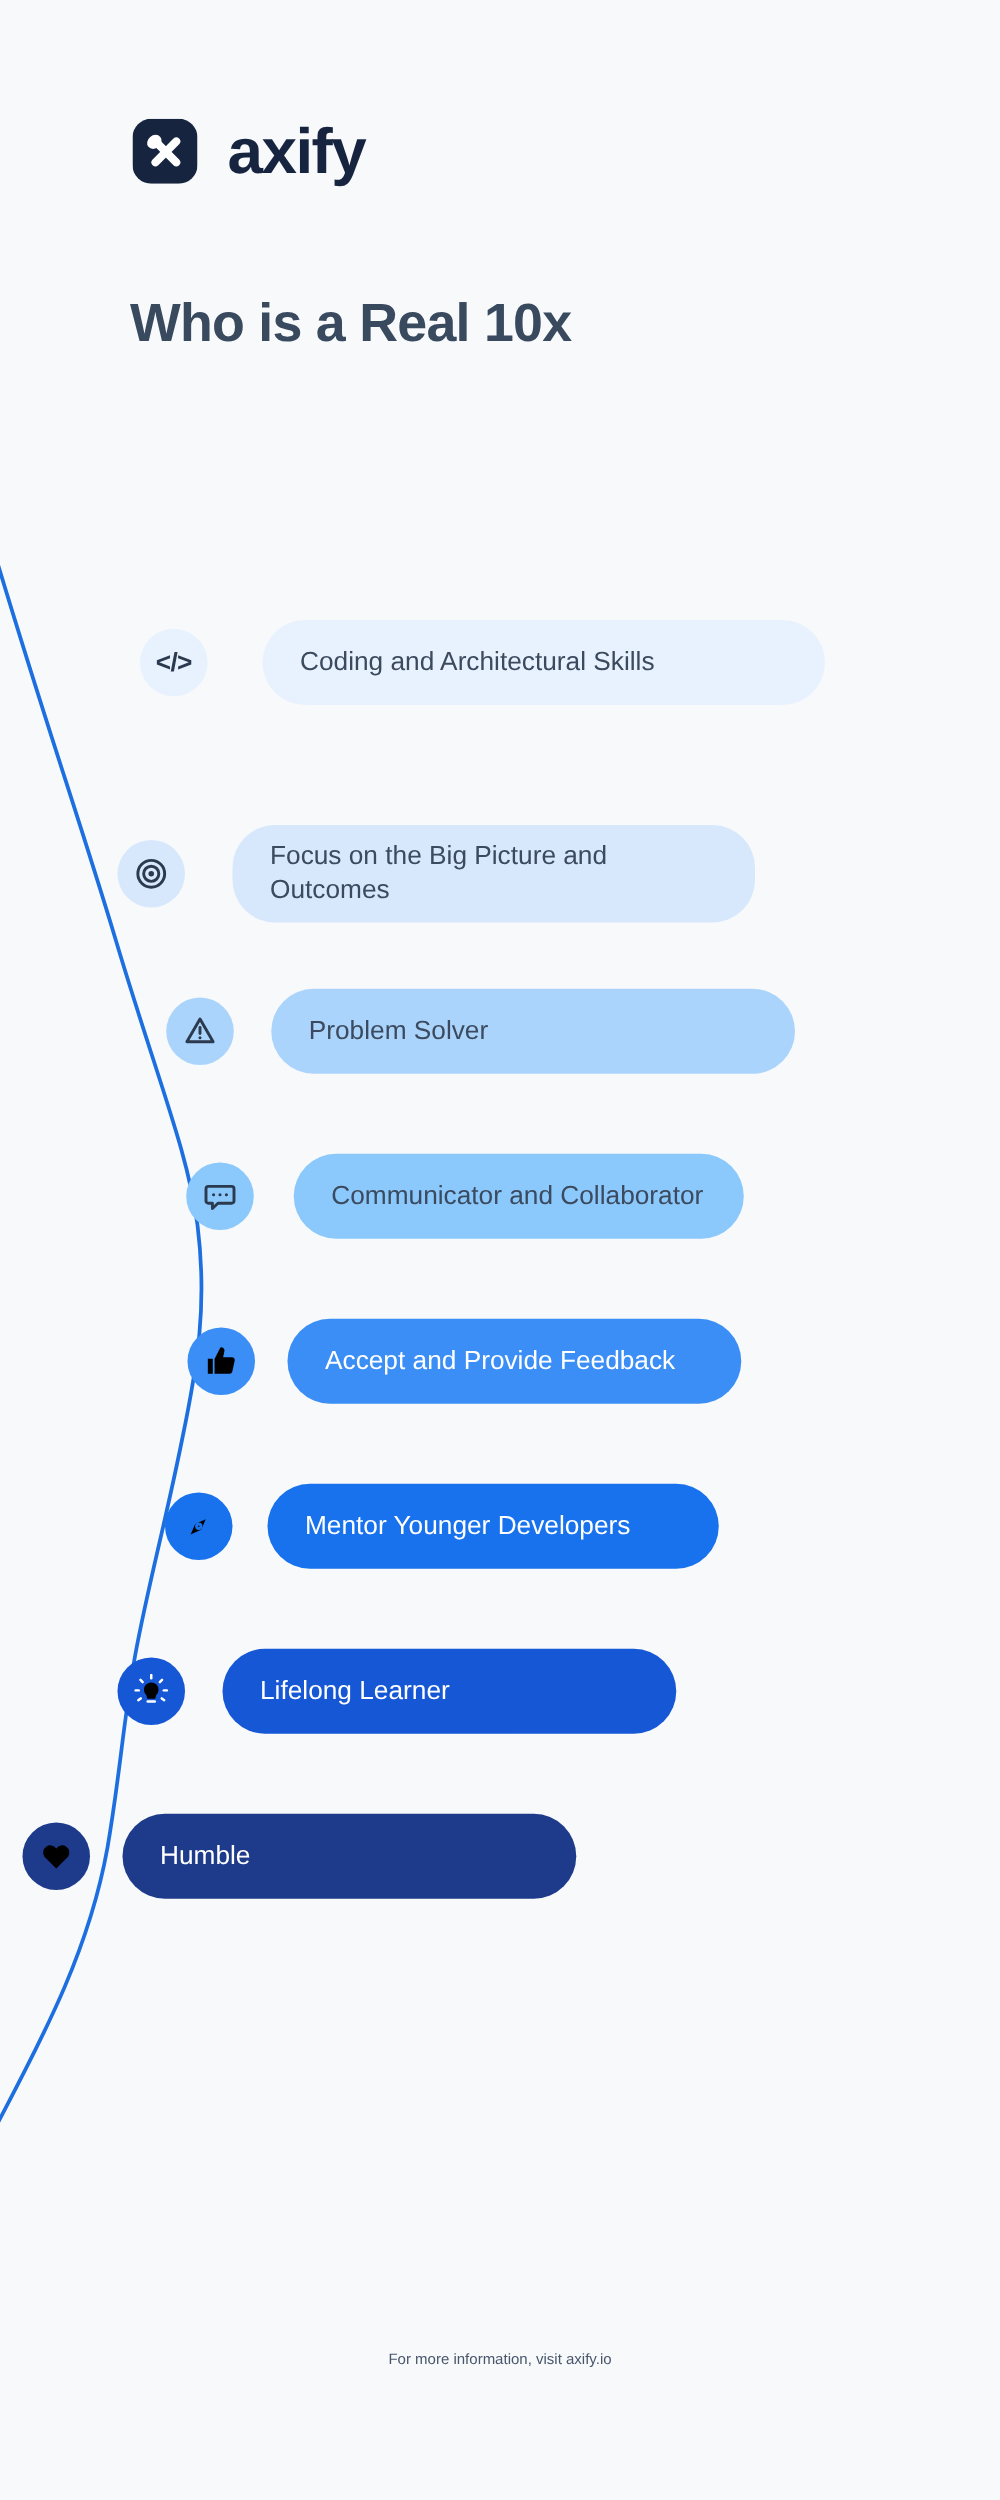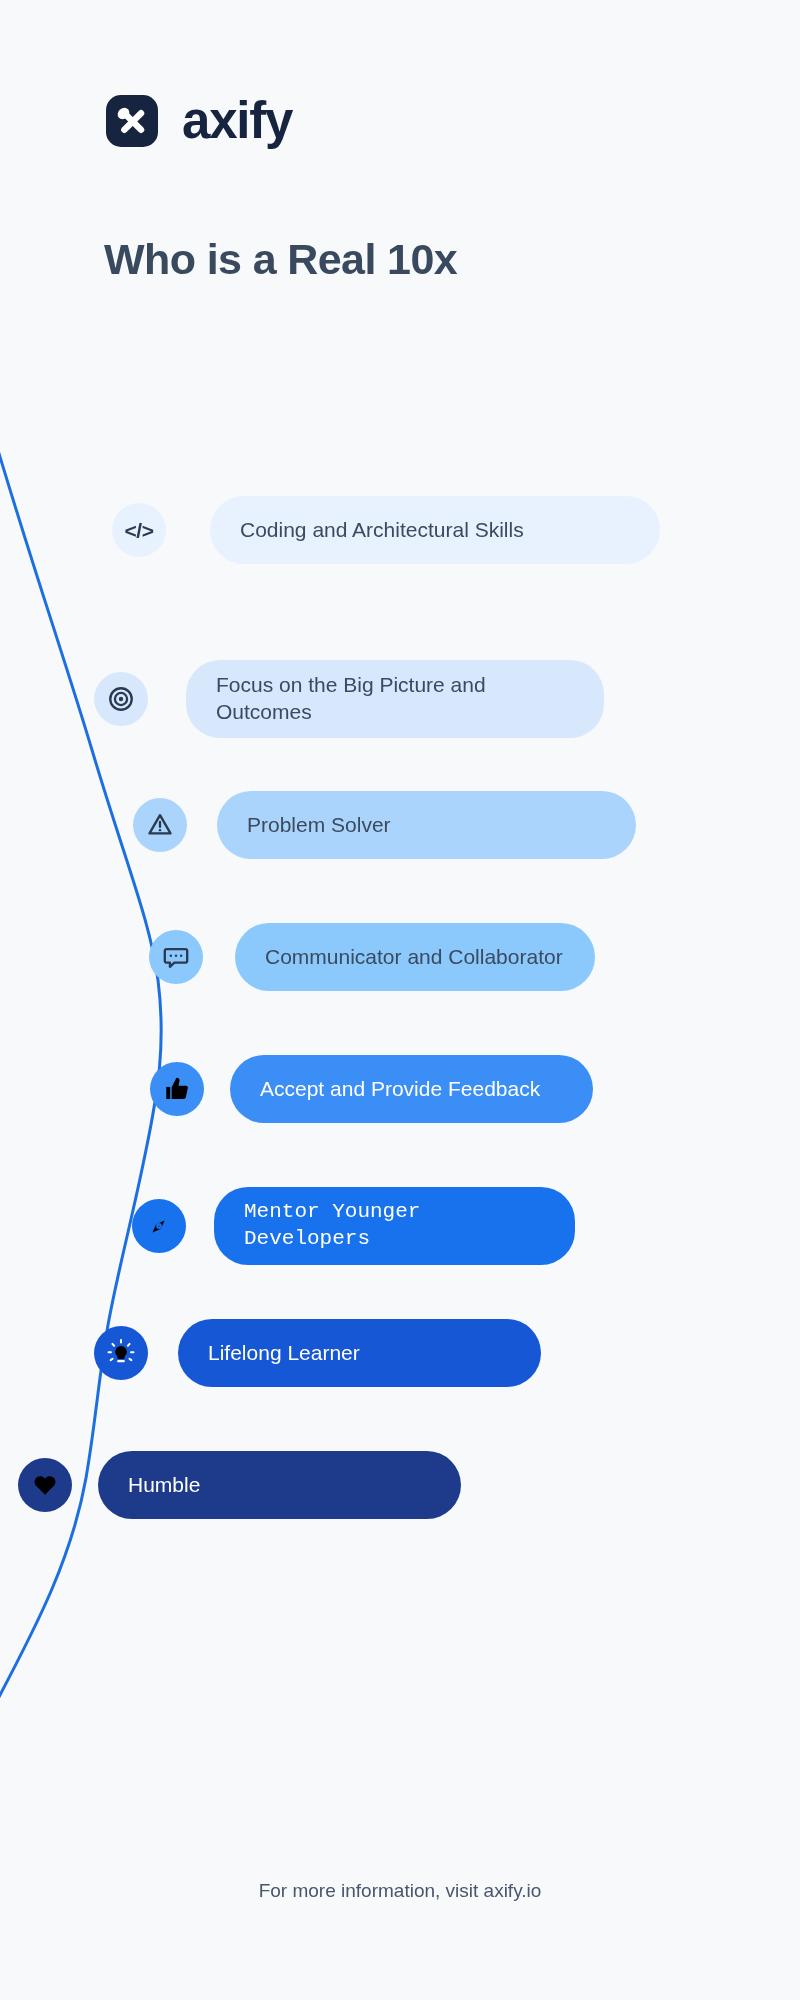--- a/index.html
+++ b/index.html
@@ -93,21 +93,21 @@
     position:relative;
     z-index:2;
   }
 
   
   #footer {
     position:absolute;
     left:0; right:0;
     top:1880px;
     text-align:center;
-    font-size:19px;
+    font-size:12px;
     color:#49566b;
   }
 </style>
 </head>
 <body>
 
 <div id="poster">
 
   <div id="logo-row">
     <svg id="logo-mark" viewBox="0 0 52 52">
@@ -192,21 +192,21 @@
           <span>Accept and Provide Feedback</span>
         </div>
       </div>
       <div class="row" style="left: 132px; top: 1187px;">
         <div class="badge" style="background: rgb(24, 114, 237); margin-right: 28px;">
           <svg width="28" height="28" viewBox="0 0 24 24">
             <path d="M16.8 7.2 L13.6 14.4 L6.4 17.6 L9.6 10.4 Z" fill="1"></path>
             <circle cx="12" cy="12" r="1.5" fill="none" stroke="#1872ed" stroke-width="2"></circle>
           </svg>
         </div>
-        <div class="pill" style="background: rgb(24, 114, 237); color: rgb(255, 255, 255); width: 361px; font-family: Liberation Mono, monospace;">
+        <div class="pill" style="background: rgb(24, 114, 237); color: rgb(255, 255, 255); width: 361px;">
           <span>Mentor Younger Developers</span>
         </div>
       </div>
       <div class="row" style="left: 94px; top: 1319px; justify-content: flex-end;">
         <div class="badge" style="background: rgb(22, 87, 214); margin-right: 30px;">
           <svg width="28" height="28" viewBox="0 0 24 24">
             <path d="M8.6 14.6 A5 5 0 1 1 15.4 14.6 L14.7 17.2 H9.3 Z" fill="1"></path>
             <path d="M9.6 19 H14.4" fill="none" stroke="#ffffff" stroke-width="1.8" stroke-linecap="round" stroke-linejoin="round"></path>
             <line x1="12" y1="0.9" x2="12" y2="3.1" stroke="#ffffff" stroke-width="1.7" stroke-linecap="round"></line>
             <line x1="4.6" y1="4.2" x2="6.1" y2="5.8" stroke="#ffffff" stroke-width="1.7" stroke-linecap="round"></line>

